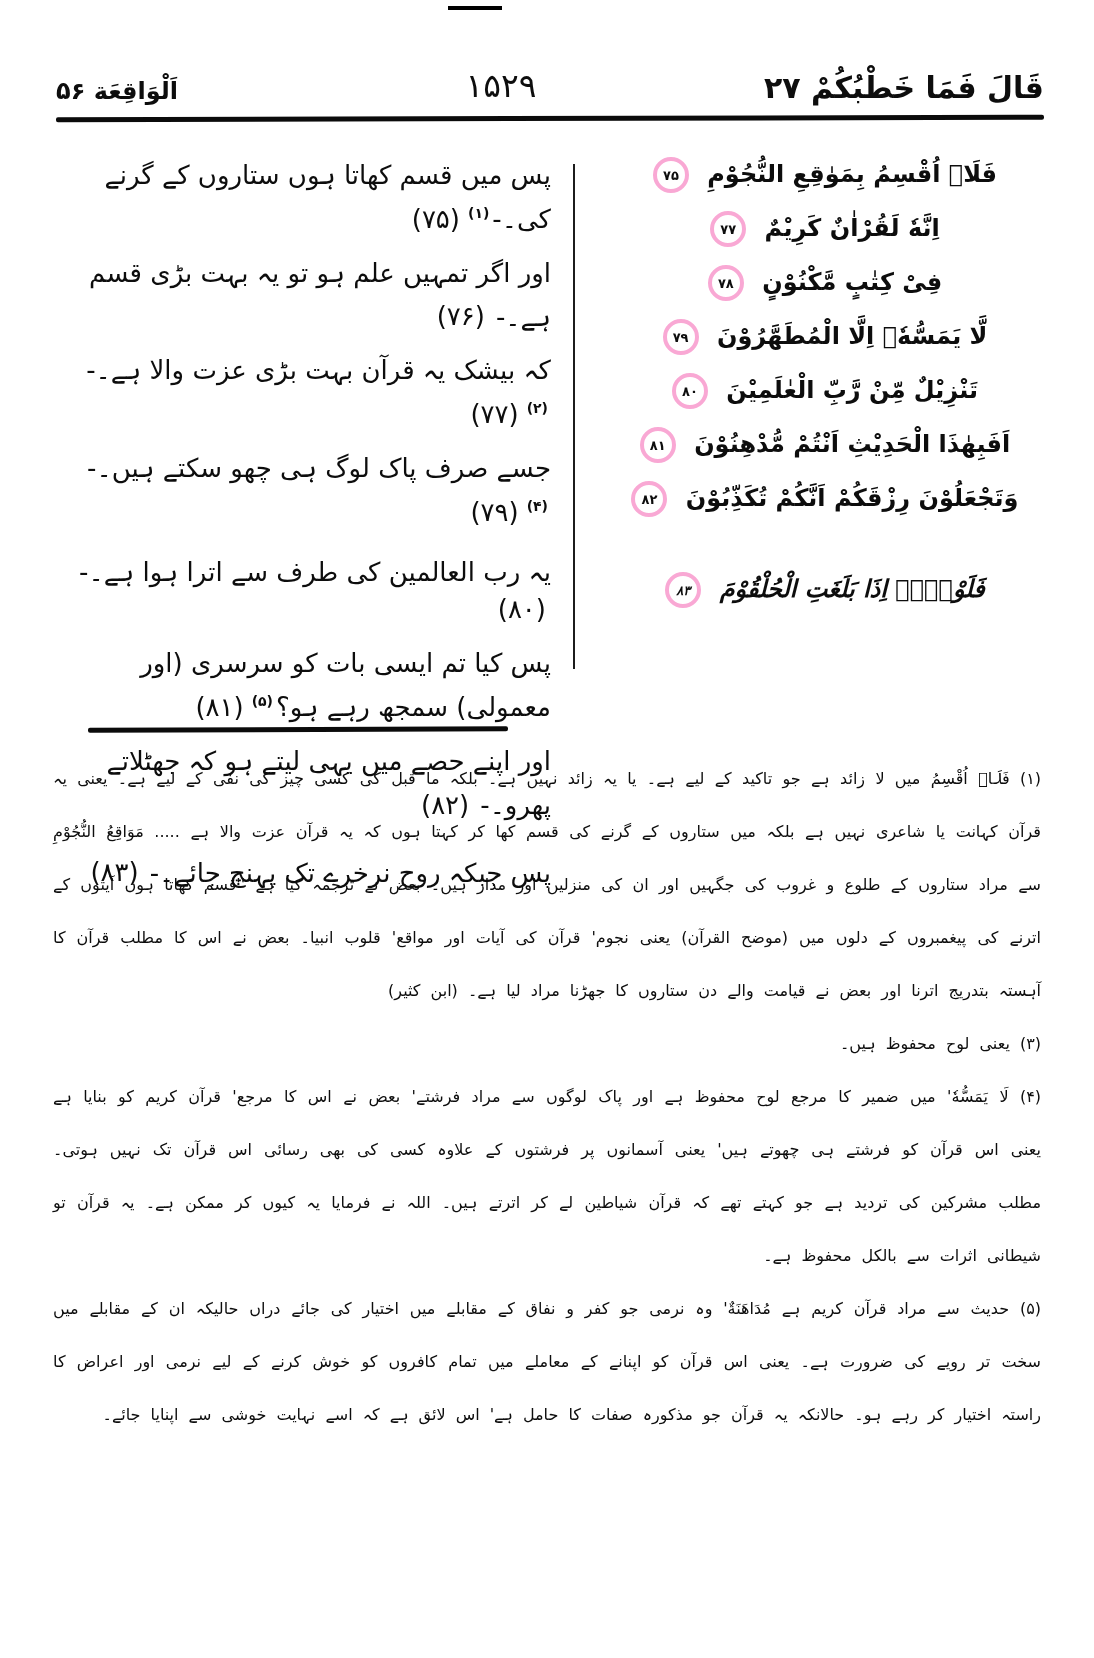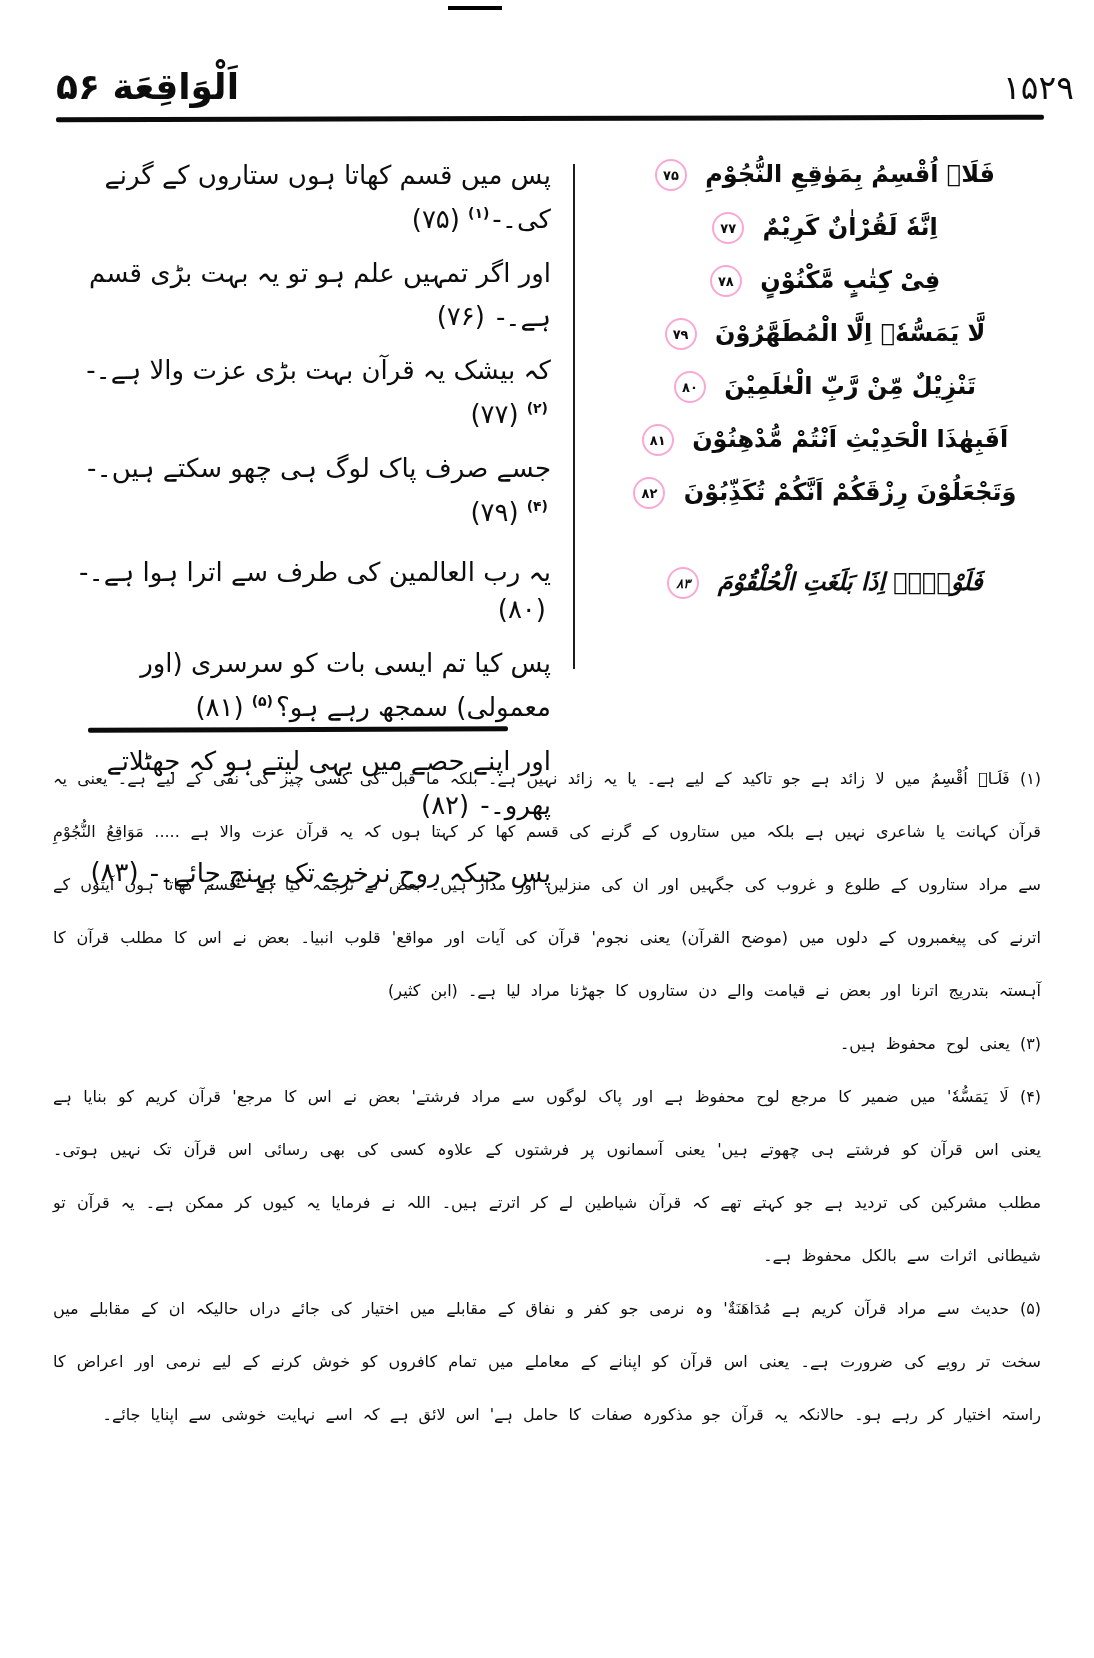--- a/index.html
+++ b/index.html
@@ -17,41 +17,41 @@
   .top-mark{position:absolute;left:448px;top:6px;width:54px;height:4px;background:#000;}
 
   
   .header{
     position:absolute;top:66px;left:56px;width:988px;
     display:flex;flex-direction:row;justify-content:space-between;align-items:flex-end;
     direction:rtl;
   }
   .juz-title{font-size:30px;font-weight:bold;letter-spacing:1px;}
   .page-number{font-size:33px;font-weight:normal;letter-spacing:3px;transform:translatex(30px);}
-  .surah-title{font-size:36px;font-weight:bold;}
+  .surah-title{font-size:24px;font-weight:bold;}
 
   .header-rule{
     position:absolute;top:116px;left:56px;width:988px;height:5px;
     background:#0b0b0b;border-radius:2px;transform:rotate(-0.15deg);
   }
 
   
   .verses{
     position:absolute;top:150px;left:56px;width:995px;
     display:flex;direction:rtl;align-items:flex-start;
   }
   .arabic-col{width:452px;direction:rtl;text-align:center;padding-top:6px;}
   .a-row{
     font-size:24px;font-weight:bold;line-height:36px;margin-bottom:17px;
     white-space:nowrap;
   }
   .arabic-col div.a-row:nth-of-type(8){margin-top:54px;font-style:italic;}
   .v-num{
     display:inline-flex;align-items:center;justify-content:center;
-    width:28px;height:28px;border:2px solid #f9a8d4;border-radius:50%;
+    width:28px;height:28px;border:4px solid #f9a8d4;border-radius:50%;
     font-size:13px;font-weight:bold;vertical-align:middle;
     margin-inline-start:10px;line-height:1;
   }
   .divider-col{width:2px;background:#1c1c1c;height:505px;margin:14px 24px 0 22px;}
   .translation-col{width:486px;direction:rtl;padding-top:6px;}
   .t-row{font-size:26px;line-height:38px;margin-bottom:16px;text-align:right;}
   .translation-col div.t-row:nth-of-type(8){margin-top:24px;}
   .t-fn{font-size:14px;font-weight:bold;margin-inline:3px;}
   .t-num{margin-inline-start:5px;margin-top:10px;}
 
@@ -72,20 +72,21 @@
   }
 </style>
 </head>
 <body>
 
 <div class="page">
 
   <div class="top-mark"></div>
 
   <div class="header">
+    <div class="juz-title">قَالَ فَمَا خَطْبُکُمْ ۲۷</div>
     <div class="page-number">۱۵۲۹</div>
     <div class="surah-title">اَلْوَاقِعَة ۵۶</div>
   </div>
 
   <div class="header-rule"></div>
 
   <div class="verses">
 
     <div class="arabic-col">
 

